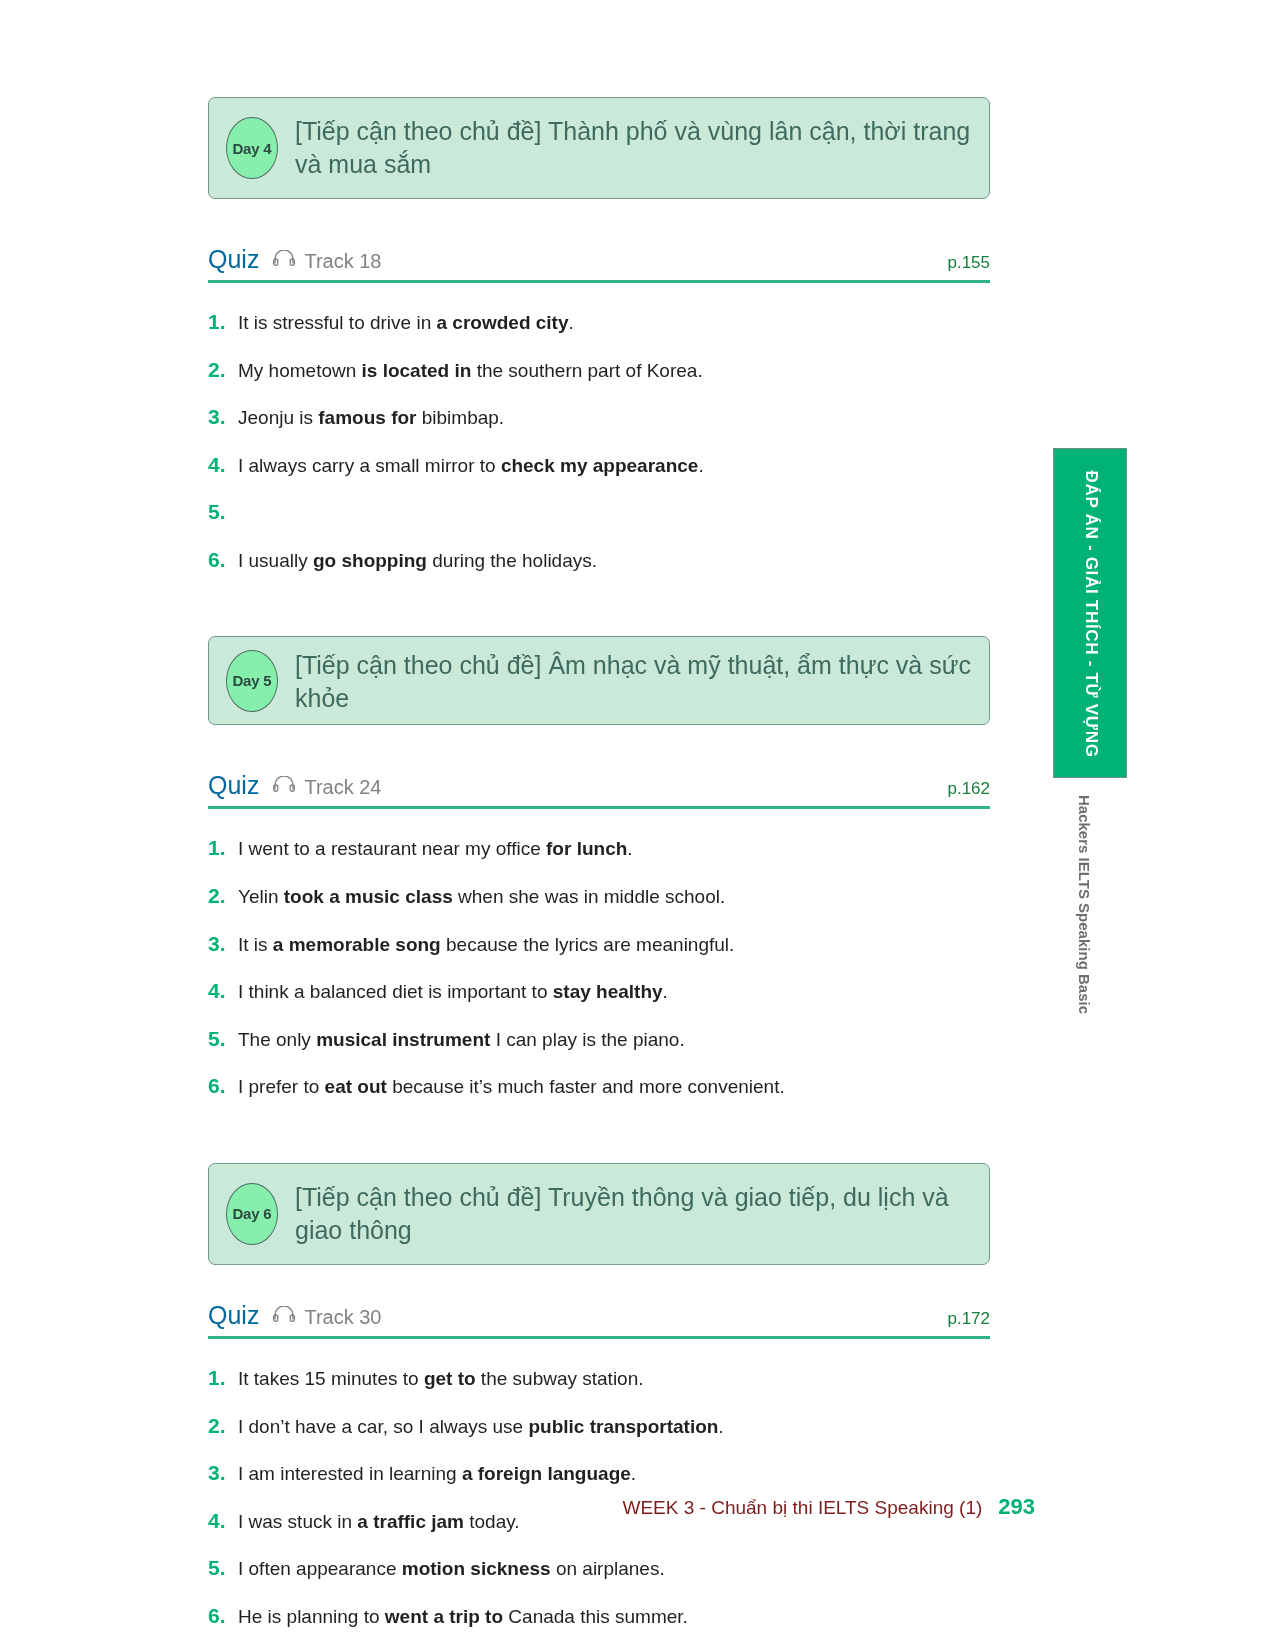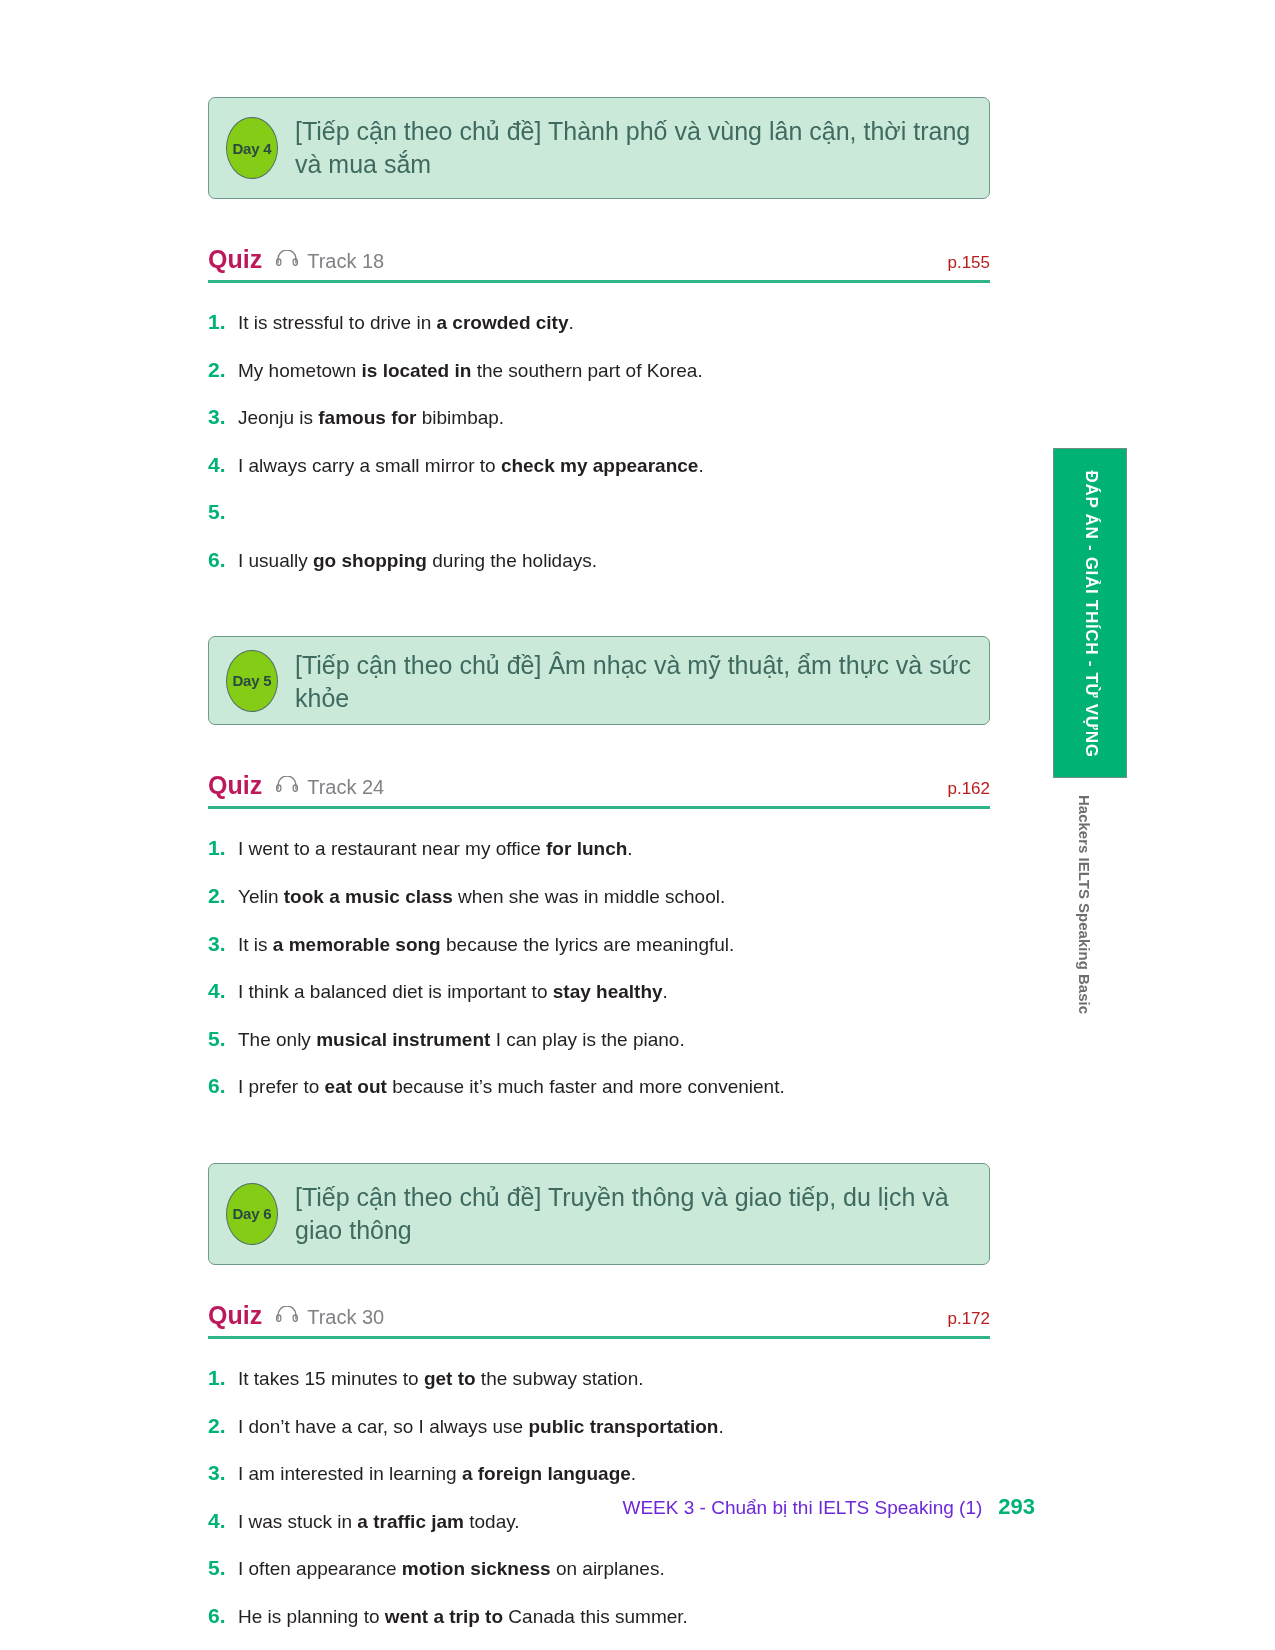--- a/index.html
+++ b/index.html
@@ -100,21 +100,21 @@
     padding-bottom: 9px;
   }
   .day-badge {
     position: absolute;
     left: 17px;
     top: 50%;
     transform: translateY(-50%);
     width: 52px;
     height: 62px;
     border-radius: 50%;
-    background: #84cc16;
+    background: #86efac;
     border: 1.5px solid #4f6f66;
     display: flex;
     align-items: center;
     justify-content: center;
     font-size: 15px;
     font-weight: bold;
     color: #2b4a42;
     letter-spacing: -0.2px;
     box-sizing: border-box;
   }
@@ -127,37 +127,37 @@
 
   
   .quiz-header {
     display: flex;
     align-items: baseline;
     border-bottom: 3px solid #2fb48a;
     padding-bottom: 6px;
   }
   .quiz-label {
     font-size: 25px;
-    font-weight: bold;
-    color: #be185d;
+    font-weight: normal;
+    color: #0369a1;
     margin-right: 14px;
   }
   .headphone-icon {
     margin-right: 9px;
     position: relative;
     top: -2px;
   }
   .track-label {
     font-size: 20px;
     color: #808285;
   }
   .page-ref {
     margin-left: auto;
     font-size: 17px;
-    color: #b91c1c;
+    color: #15803d;
     padding-left: 31px;
   }
 
   
   .quiz-list {
     margin: 0;
     padding: 0;
     list-style: none;
   }
   .quiz-item {
@@ -182,21 +182,21 @@
     left: 0;
     right: 0;
     bottom: 130px;
     display: flex;
     justify-content: flex-end;
     align-items: baseline;
     padding-right: 240px;
   }
   .footer-text {
     font-size: 19px;
-    color: #6d28d9;
+    color: #7f1d1d;
   }
   .footer-page {
     font-size: 22px;
     font-weight: bold;
     color: #00b274;
     margin-left: 16px;
   }
 
   .sp-24 { height: 24px; }
   .sp-36 { height: 36px; }

